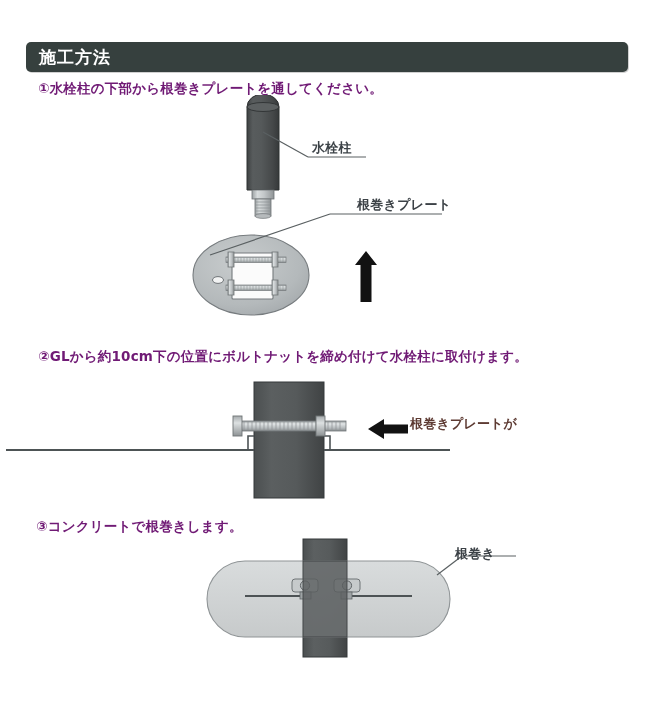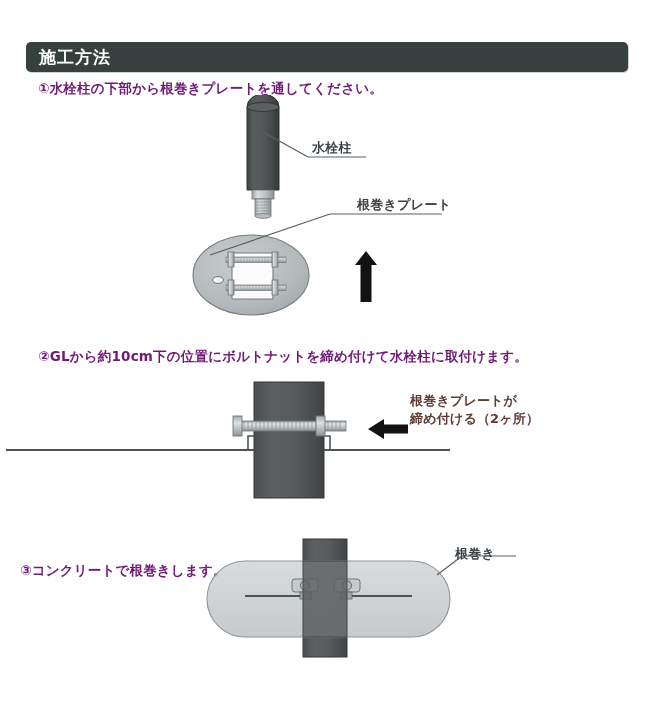--- a/index.html
+++ b/index.html
@@ -42,21 +42,21 @@
   .step-caption {
     position: absolute;
     font-size: 13.5px;
     color: #701a75;
     font-weight: bold;
     letter-spacing: 0.2px;
     white-space: nowrap;
   }
   #step1-caption { left: 38px; top: 80px; }
   #step2-caption { left: 38px; top: 348px; text-align: center; }
-  #step3-caption { left: 20px; top: 518px; margin-top: 44px; }
+  #step3-caption { left: 36px; top: 518px; }
 
   
   .figure {
     position: absolute;
   }
   #figure-1 { left: 0px; top: 95px; width: 656px; height: 240px; }
   #figure-2 { left: 0px; top: 378px; width: 656px; height: 130px; }
   #figure-3 { left: 0px; top: 535px; width: 656px; height: 130px; }
 
   .fig-svg { display: block; }
@@ -78,21 +78,21 @@
     position: absolute;
     left: 410px;
     top: 392px;
     font-size: 13px;
     font-weight: bold;
     color: #5e3b33;
     line-height: 17.5px;
     letter-spacing: 0.2px;
     white-space: nowrap;
   }
-  .warning-text div { white-space: nowrap; }
+  .warning-text div { white-space: nowrap; margin-top: 23px; }
 </style>
 </head>
 <body>
 
 <div id="header-bar">
   <div id="header-title">施工方法</div>
 </div>
 
 <div class="step-caption" id="step1-caption">①水栓柱の下部から根巻きプレートを通してください。</div>
 
@@ -294,21 +294,20 @@
     </g>
 
     <g>
       <path d="M368,51 L384,41 L384,46.5 L408,46.5 L408,55.5 L384,55.5 L384,61 Z" fill="#121212"></path>
     </g>
   </svg>
 </div>
 
 <div class="warning-text">
   <div>根巻きプレートが</div>
-  <div>締め付ける（2ヶ所）</div>
 </div>
 
 <div class="step-caption" id="step3-caption">③コンクリートで根巻きします。</div>
 
 <div class="figure" id="figure-3">
   <svg class="fig-svg" width="656" height="130" viewBox="0 0 656 130">
     <defs>
       <linearGradient id="postGrad3" x1="0" y1="0" x2="1" y2="0">
         <stop offset="0%" stop-color="#4b4f50"></stop>
         <stop offset="25%" stop-color="#5c6061"></stop>

